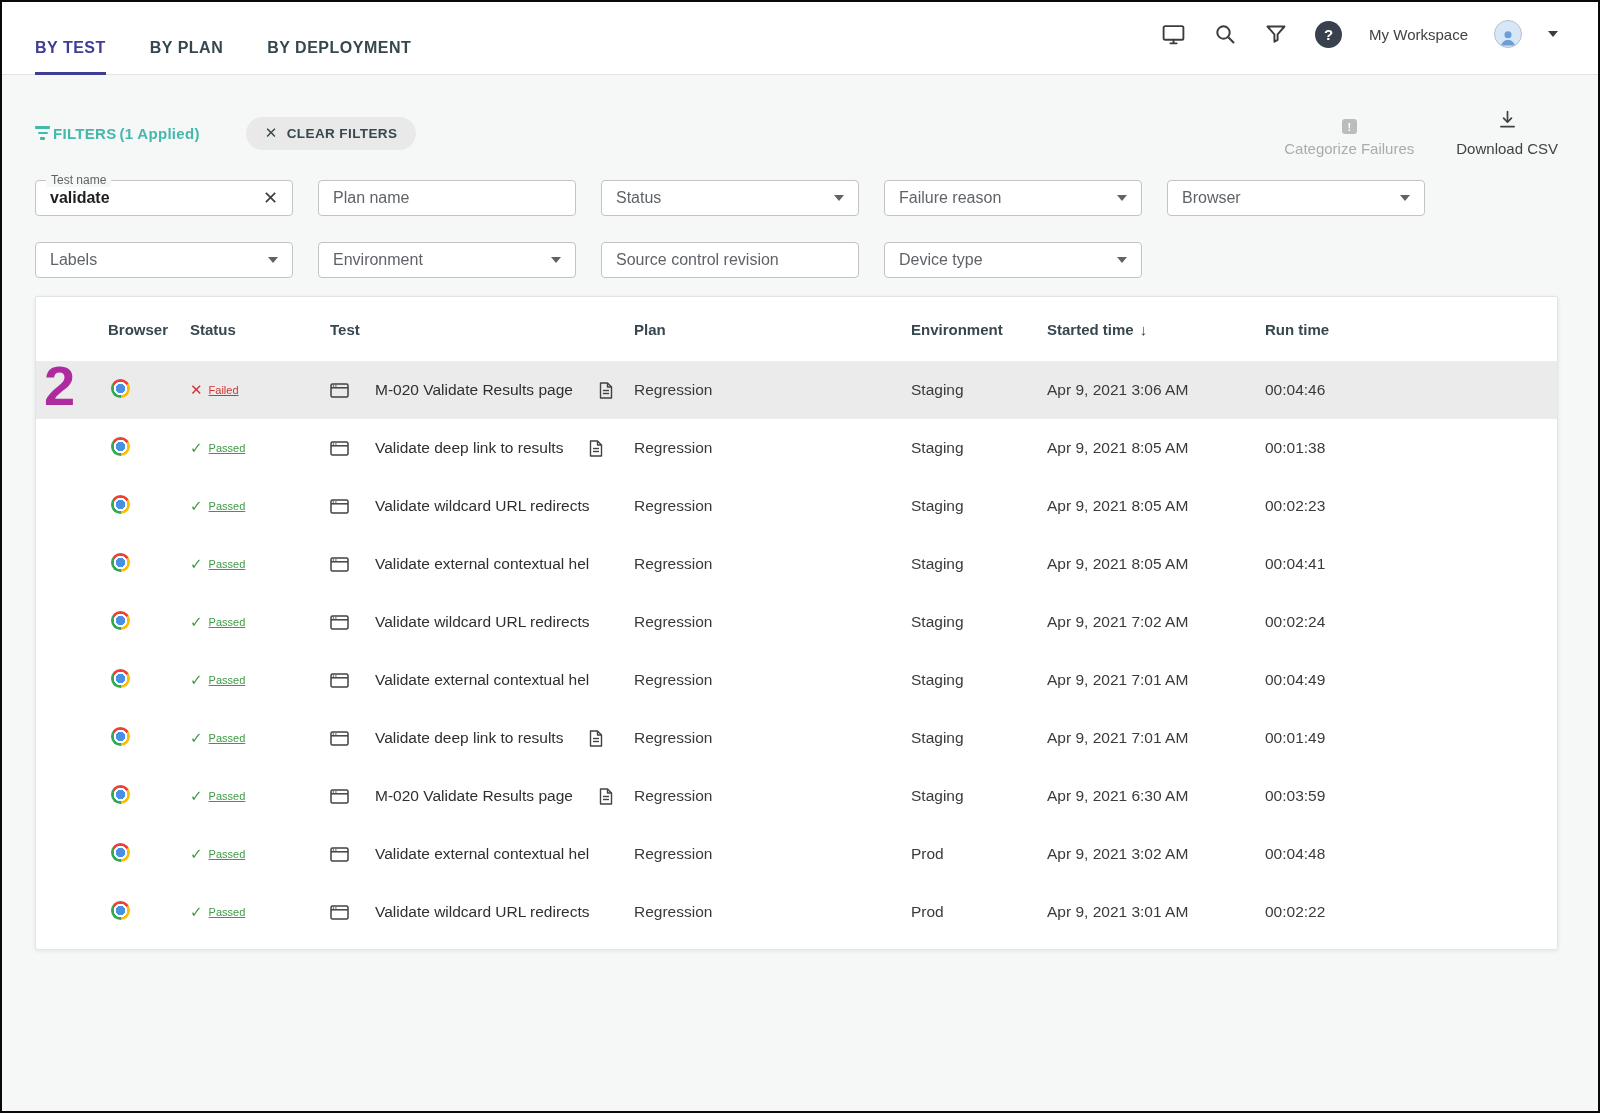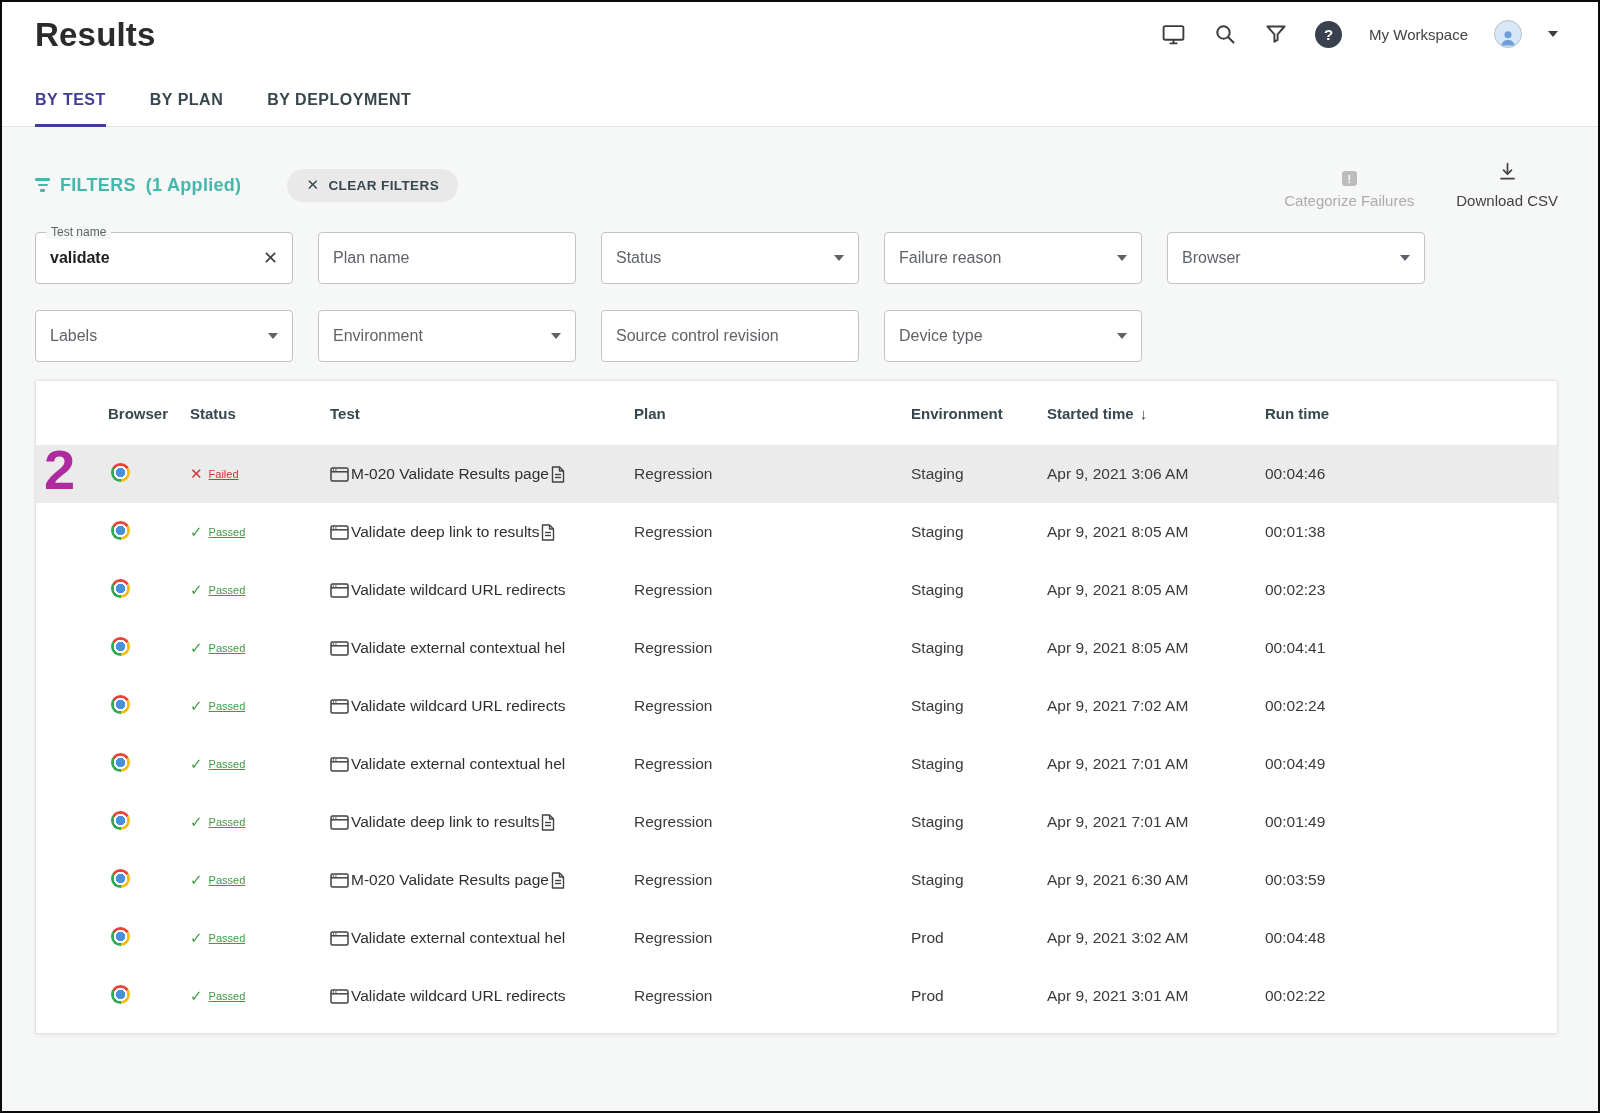--- a/index.html
+++ b/index.html
@@ -56,22 +56,22 @@
   }
   .tab.active { color: #3f3d94; border-bottom-color: #3f3d94; }
 
   
   .panel { flex: 1; background: #f6f7f7; }
   .filters-bar {
     display: flex; align-items: center;
     padding: 34px 40px 0 33px;
   }
   .filters-title {
-    display: flex; align-items: center; gap: 10px;
-    color: #45b8ac; font-size: 18px; font-weight: 700; letter-spacing: .3px;
+    display: flex; align-items: center; gap: 3px;
+    color: #45b8ac; font-size: 15px; font-weight: 700; letter-spacing: .3px;
     cursor: pointer;
   }
   .funnel-lines { display: inline-flex; flex-direction: column; gap: 3px; align-items: center; }
   .funnel-lines i { display: block; height: 2.5px; background: #45b8ac; border-radius: 1px; }
   .funnel-lines i:nth-child(1) { width: 15px; }
   .funnel-lines i:nth-child(2) { width: 10px; }
   .funnel-lines i:nth-child(3) { width: 5px; }
 
   .clear-pill {
     margin-left: 46px; height: 33px; padding: 0 19px;
@@ -92,21 +92,21 @@
     color: #fff; font-size: 11px; font-weight: 700;
     display: inline-flex; align-items: center; justify-content: center;
   }
 
   .filter-grid {
     margin: 23px 40px 0 33px;
     display: grid; grid-template-columns: repeat(5, 258px);
     column-gap: 25px; row-gap: 26px;
   }
   .field {
-    position: relative; height: 52px; background: #fff;
+    position: relative; height: 36px; background: #fff;
     border: 1px solid #c3c3c3; border-radius: 4px;
     display: flex; align-items: center; padding: 0 14px;
     font-size: 16px; color: #5f6368; cursor: pointer;
   }
   .field .float-label {
     position: absolute; top: -8px; left: 10px; padding: 0 5px;
     font-size: 12px; color: #5f6368; background: #f6f7f7; line-height: 14px;
   }
   .field input {
     border: none; outline: none; background: transparent;
@@ -152,29 +152,28 @@
     background:
       radial-gradient(circle at 50% 50%, #4a90e2 0 4.6px, #ffffff 4.8px 6.6px, rgba(255,255,255,0) 6.9px),
       conic-gradient(from -60deg, #ea4335 0 120deg, #fbbc05 0 240deg, #34a853 0 360deg);
   }
   .status-link { display: inline-flex; align-items: center; gap: 6px; text-decoration: none; }
   .status-link .stext { text-decoration: underline; font-size: 11px; }
   .status-link .sicon { font-size: 15px; }
   .status-link.failed { color: #cf3533; }
   .status-link.passed { color: #3f9b43; }
 
-  .cell.test { display: flex; align-items: center; gap: 2px; overflow: hidden; white-space: nowrap; padding-right: 14px; }
+  .cell.test { display: flex; align-items: center; gap: 26px; overflow: hidden; white-space: nowrap; padding-right: 14px; }
   .cell.test .tname { overflow: hidden; white-space: nowrap; color: #2f2f2f; }
   .win-icon, .doc-icon { flex: 0 0 auto; display: inline-flex; }
 </style>
 </head>
 <body>
 
 <header class="topbar">
-  <h1 class="page-title">Results</h1>
 
   <div class="top-actions">
     <span class="icon-btn">
       <svg width="25" height="25" viewBox="0 0 24 24" fill="none" stroke="#3c3c3c" stroke-width="1.8" stroke-linecap="round">
         <rect x="2.5" y="4" width="19" height="13" rx="1.5"></rect>
           <line x1="9" y1="20.5" x2="15" y2="20.5"></line>
           <line x1="12" y1="17" x2="12" y2="20.2"></line>
       </svg>
     </span>
     <span class="icon-btn">

